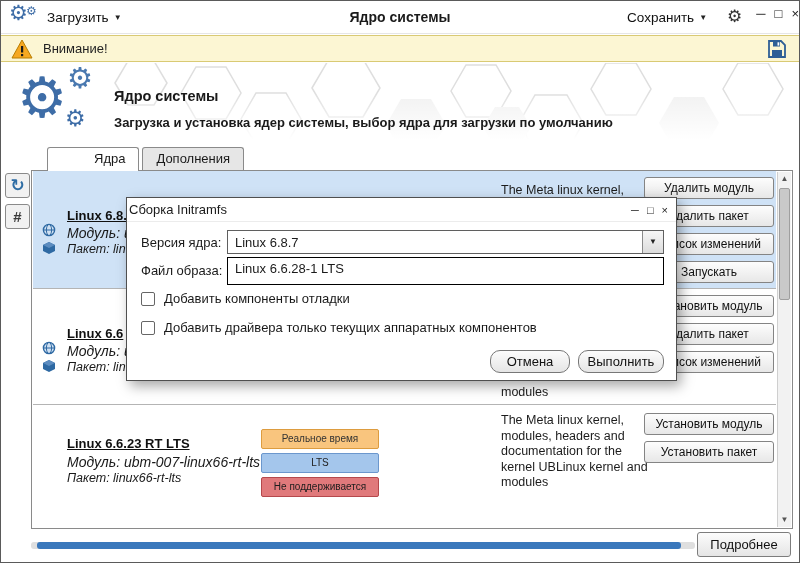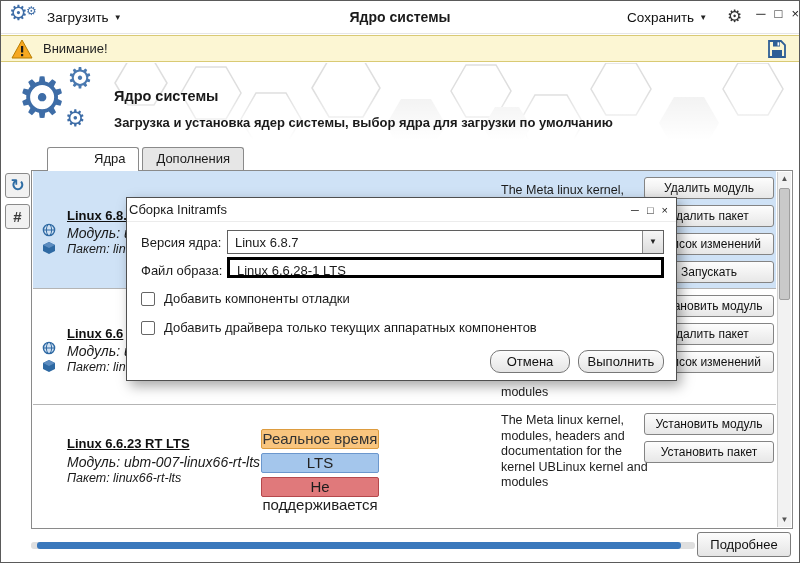--- a/index.html
+++ b/index.html
@@ -88,21 +88,21 @@
 
   .k-buttons { position:absolute; right:2px; top:6px; width:130px; display:flex;
                flex-direction:column; gap:6px; }
   .row3 .k-buttons { top:8px; }
   .btn { height:22px; font-size:12px; font-family:inherit; color:#111;
          background:linear-gradient(#fdfdfd,#e7e7e7); border:1px solid #848484;
          border-radius:3px; cursor:default; white-space:nowrap; }
 
   .badges { position:absolute; left:228px; top:24px; display:flex; flex-direction:column;
             gap:4px; }
-  .badge { width:118px; height:20px; line-height:18px; text-align:center; font-size:15px;
+  .badge { width:118px; height:20px; line-height:18px; text-align:center; font-size:10px;
            border-radius:2px; border:1px solid; }
   .badge-rt  { background:#f9c57e; border-color:#dd9c3f; color:#333; }
   .badge-lts { background:#a4c6ec; border-color:#6b97cd; color:#222; }
   .badge-uns { background:#e0797b; border-color:#b5484c; color:#1d1d1d; }
 
   
   .scrollbar { position:absolute; top:1px; bottom:1px; right:1px; width:14px;
                background:#f2f2f2; border-left:1px solid #cfcfcf; }
   .sb-arrow { position:absolute; left:0; right:0; height:14px; text-align:center;
               font-size:8px; line-height:14px; color:#555; cursor:default; }
@@ -121,22 +121,22 @@
   .dlg-controls { margin-left:auto; margin-right:8px; display:flex; gap:8px; font-size:11px;
                   color:#222; }
   .dlg-label { position:absolute; left:14px; font-size:13px; }
   .lbl-a { top:37px; } .lbl-b { top:65px; }
   .combo { position:absolute; left:100px; top:32px; right:12px; height:24px;
            border:1px solid #5f5f5f; background:#fff; cursor:default; }
   .combo-value { position:absolute; left:7px; top:4px; font-size:13px; }
   .combo-arrow { position:absolute; right:0; top:0; bottom:0; width:21px;
                  border-left:1px solid #8a8a8a; background:linear-gradient(#f6f6f6,#dcdcdc);
                  text-align:center; font-size:8px; line-height:22px; color:#222; }
-  .tfield { position:absolute; left:100px; top:59px; right:12px; height:21px;
-            border:3px solid #000000; background:#fff; }
+  .tfield { position:absolute; left:100px; top:59px; right:12px; height:28px;
+            border:1px solid #000000; background:#fff; }
   .tfield-value { position:absolute; left:7px; top:3px; font-size:13px; }
   .chk-row { position:absolute; left:14px; display:flex; align-items:center; gap:9px; }
   .chk-a { top:93px;text-align:center; } .chk-b { top:122px; }
   .chk-box { width:14px; height:14px; border:1px solid #666; background:#fff; border-radius:2px;
              cursor:default; }
   .chk-label { font-size:13px; }
   .dlg-btn { position:absolute; top:152px; height:23px; font-size:13px; font-family:inherit;
              color:#111; background:linear-gradient(#fcfcfc,#e5e5e5); border:1px solid #777;
              border-radius:10px; cursor:default; }
   .dlg-cancel { right:106px; width:80px; }

